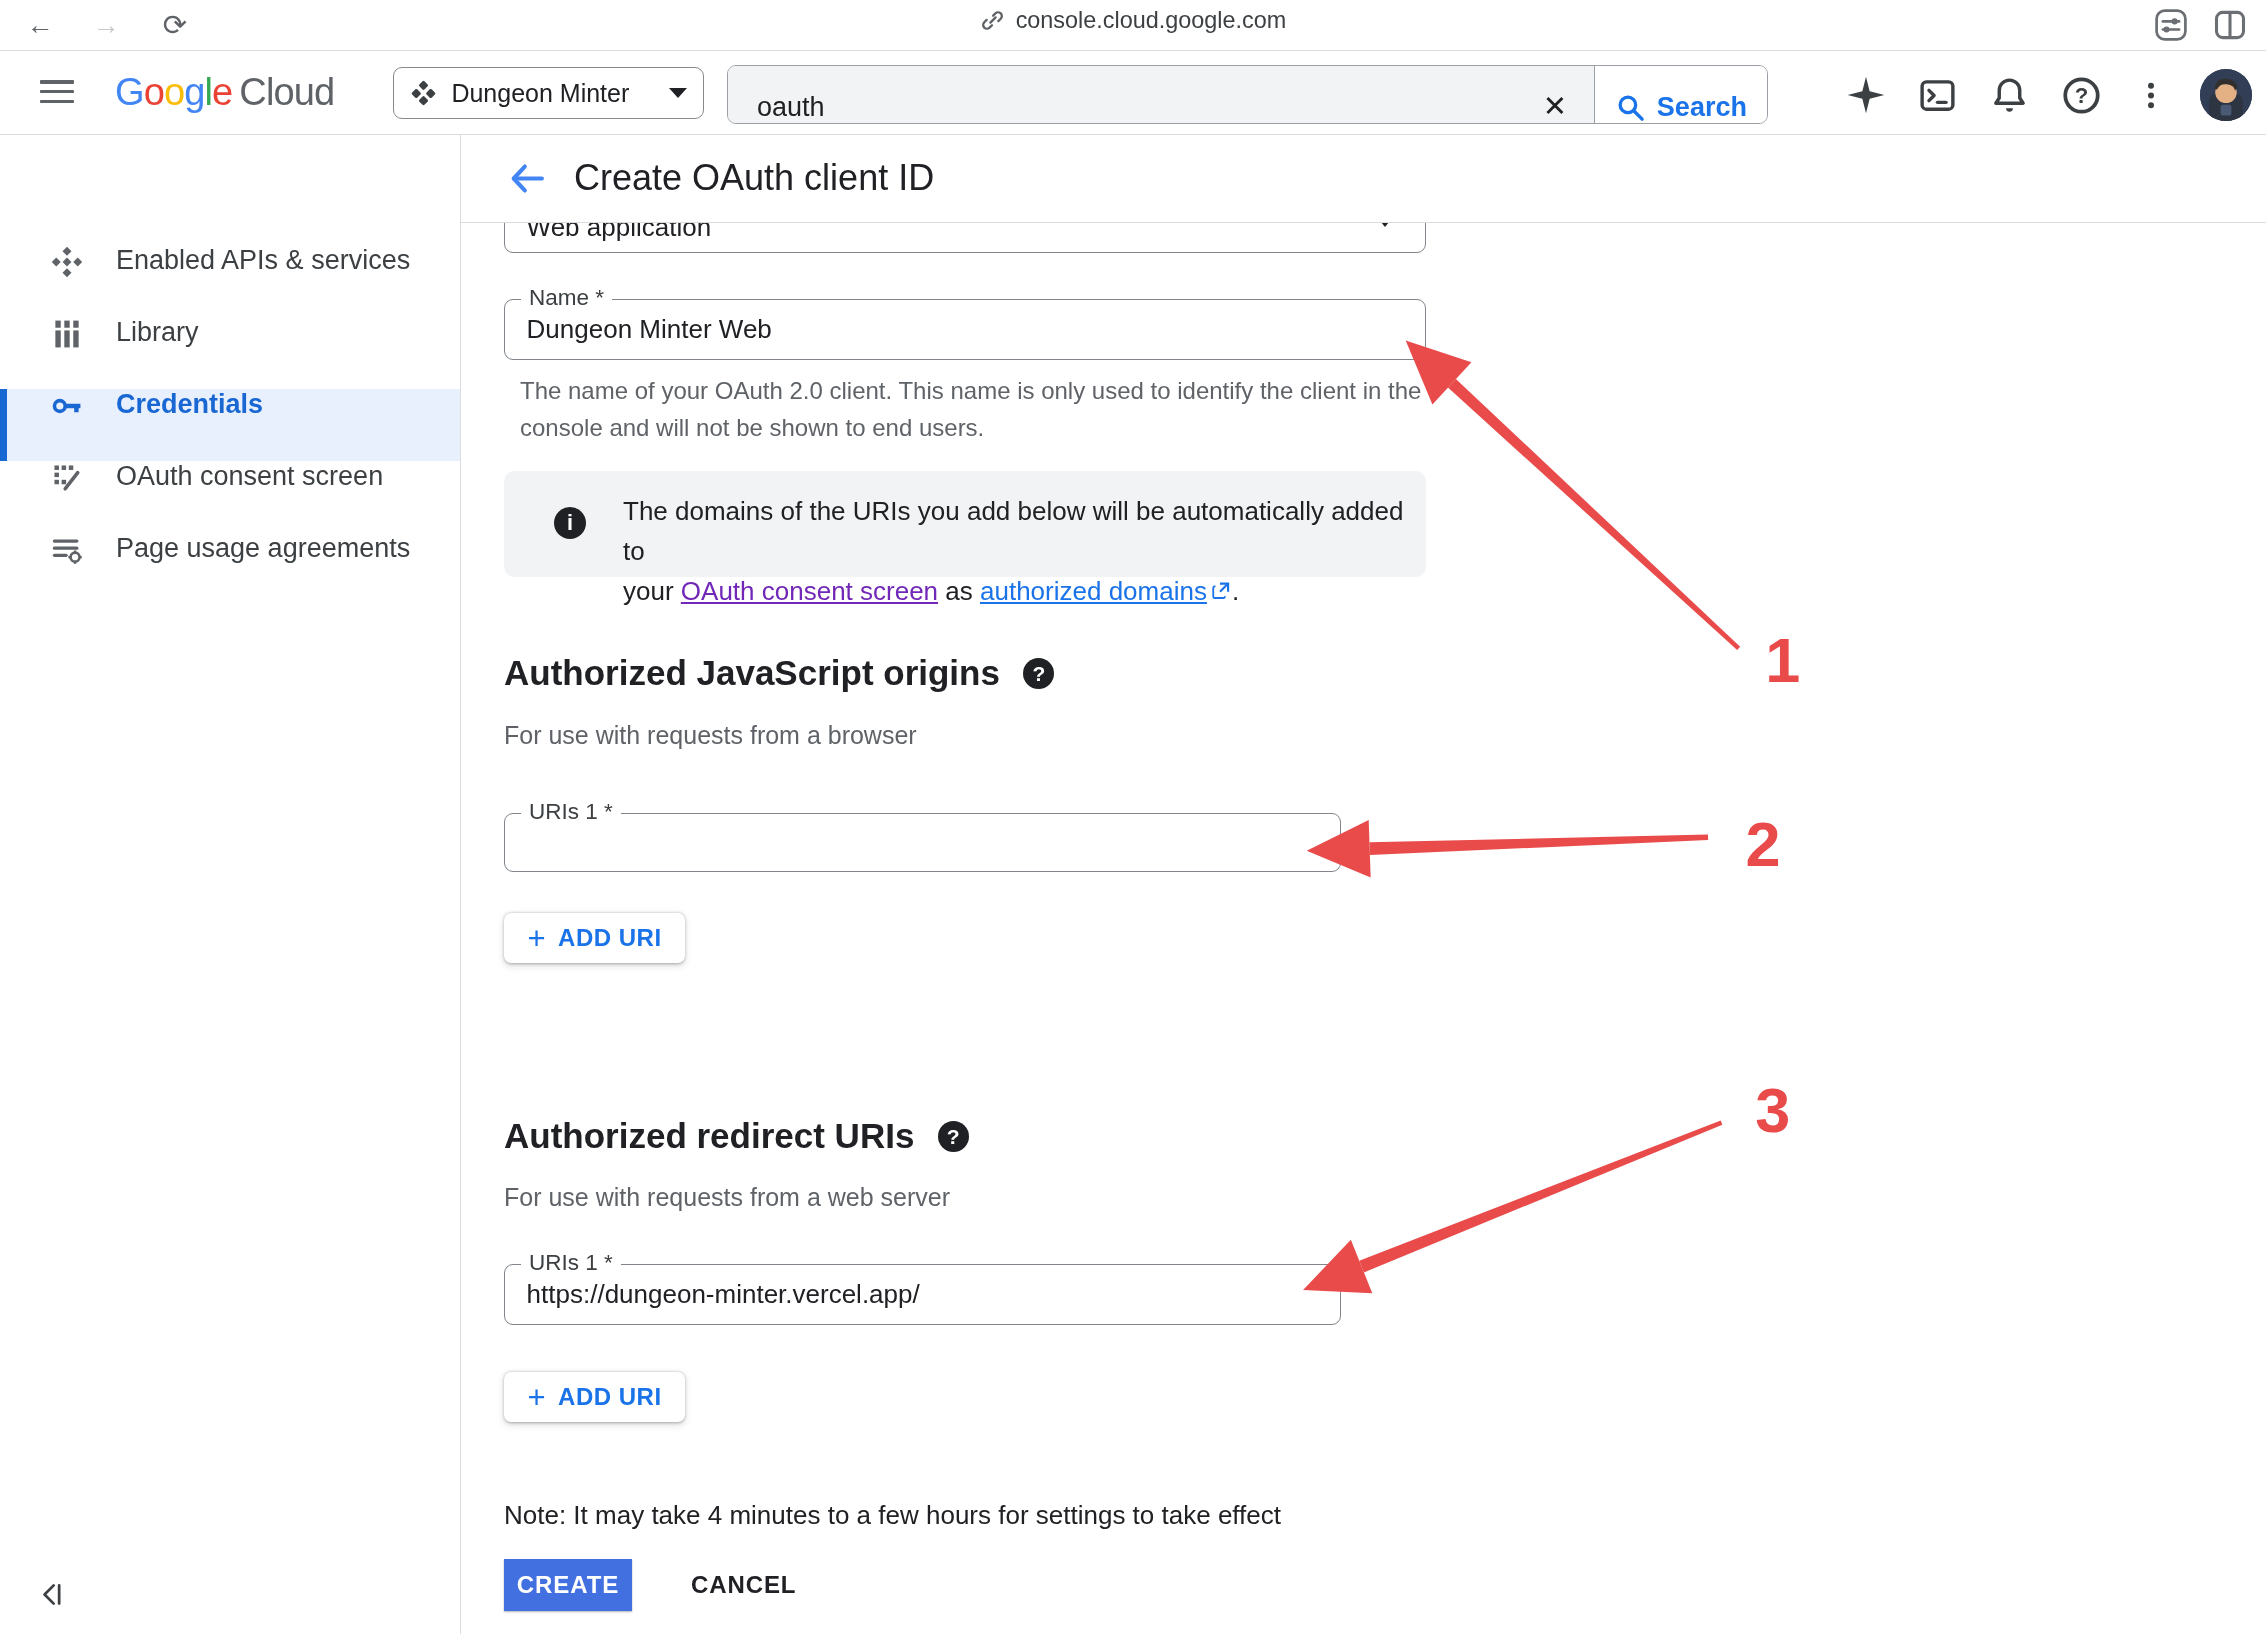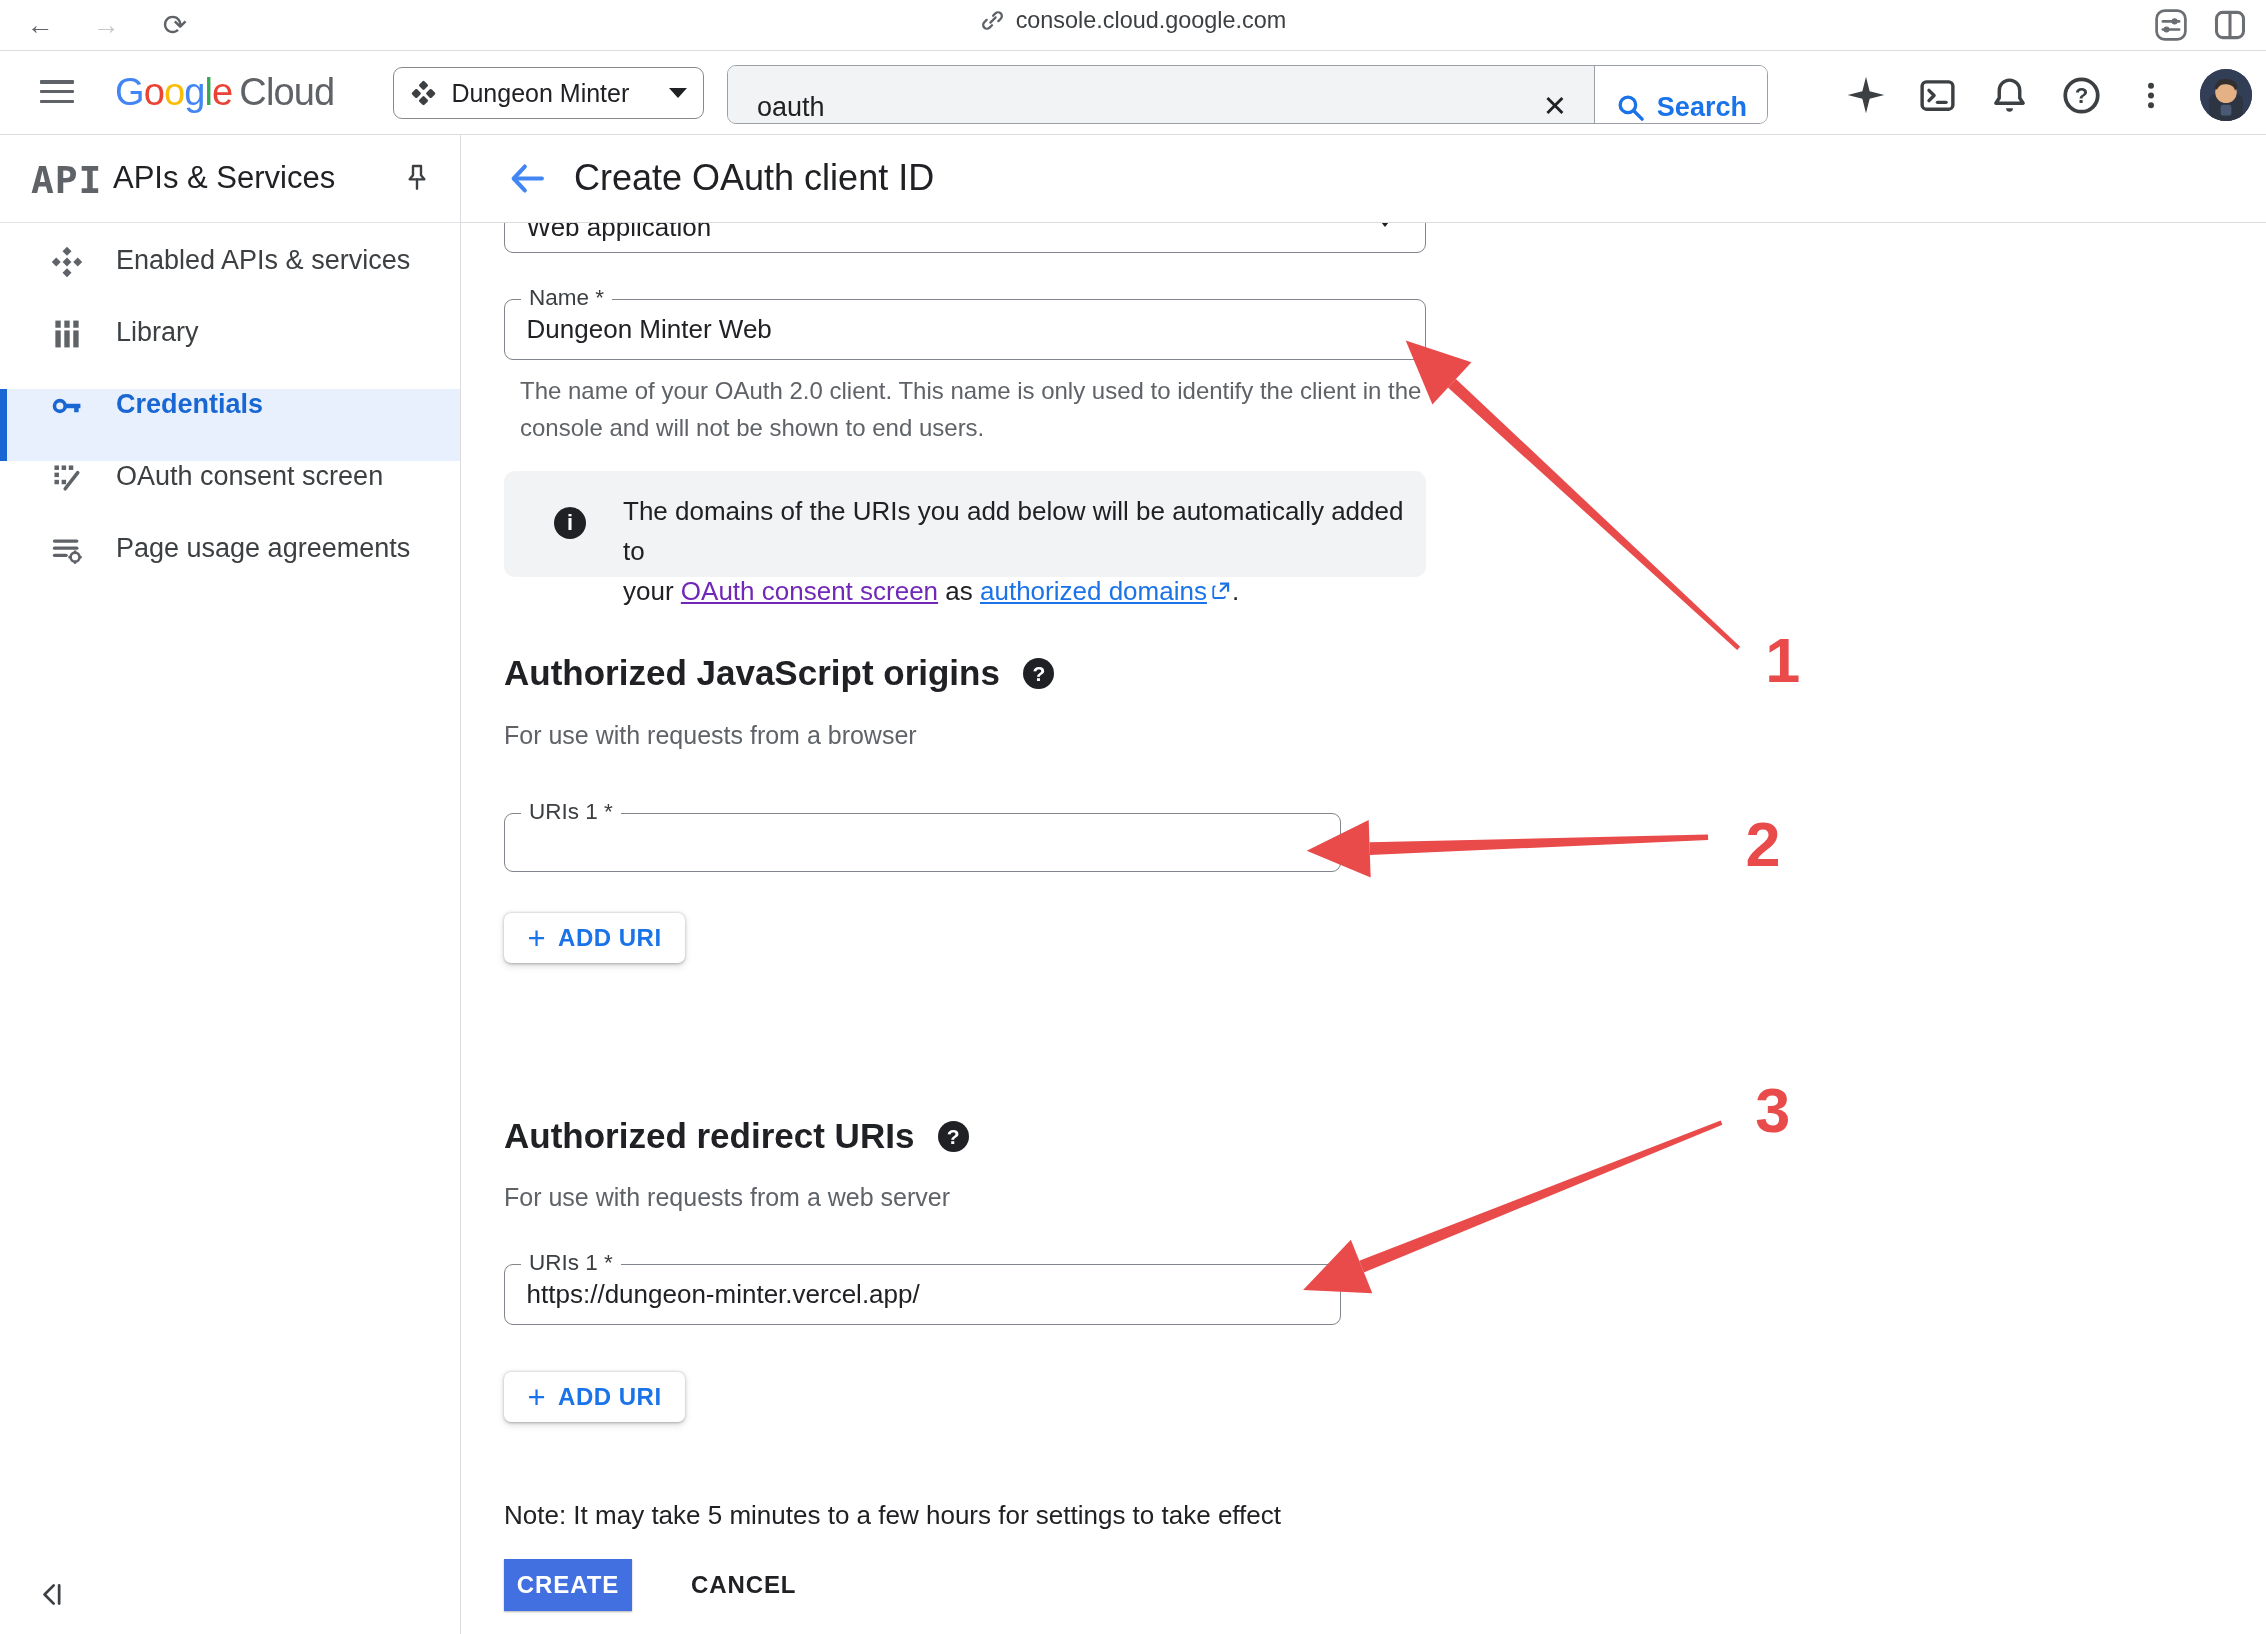--- a/index.html
+++ b/index.html
@@ -202,28 +202,20 @@
           <path d="M10 34 q4 -8 10 -6 l18 0 q8 -1 10 7 l0 23 -38 0 Z" fill="#2d3442"></path>
           <circle cx="29" cy="26" r="12" fill="#e3b184"></circle>
           <path d="M16 22 q2 -12 14 -11 q11 1 12 10 l-3 3 q-1 -6 -9 -7 q-8 -1 -11 6 Z" fill="#31302f"></path>
           <rect x="23" y="40" width="12" height="12" rx="3" fill="#4a5a74"></rect>
         </svg>
       </div>
     </div>
   </div>
 
   <div class="sidebar">
-    <div class="sb-header">
-      <div class="api-glyph">API</div>
-      <div class="sb-title">APIs &amp; Services</div>
-      <svg class="pin ico-svg" width="32" height="32" viewBox="0 0 24 24">
-        <path d="M9 3 h6 v7 l2.5 3 H6.5 L9 10 Z" fill="none" stroke="#3c4043" stroke-width="1.8" stroke-linejoin="round"></path>
-        <line x1="12" y1="13" x2="12" y2="20" stroke="#3c4043" stroke-width="1.8" stroke-linecap="round"></line>
-      </svg>
-    </div>
     <div class="sb-items">
       <div class="sb-item">
         <svg class="ico-svg" width="34" height="34" viewBox="0 0 38 38">
           <g fill="#5f6368">
             <path d="M19 2 l5 5 -5 5 -5 -5 Z"></path>
             <path d="M19 26 l5 5 -5 5 -5 -5 Z"></path>
             <path d="M2 19 l5 -5 5 5 -5 5 Z"></path>
             <path d="M26 19 l5 -5 5 5 -5 5 Z"></path>
             <rect x="15.5" y="15.5" width="7" height="7" transform="rotate(45 19 19)"></rect>
           </g>
@@ -347,21 +339,21 @@
 
   <div class="field uri2-field">
     <span class="flabel">URIs 1 *</span>
     <div class="fvalue">https://dungeon-minter.vercel.app/</div>
   </div>
   <button class="add-uri" style="top:1372px;">
     <span class="plus">+</span>
     <span class="albl">ADD URI</span>
   </button>
 
-  <div class="note">Note: It may take 5 minutes to a few hours for settings to take effect</div>
+  <div class="note">Note: It may take 4 minutes to a few hours for settings to take effect</div>
   <button class="create-btn">CREATE</button>
   <button class="cancel-btn">CANCEL</button>
 
   <svg class="overlay" viewBox="0 0 2518 1816">
     <g fill="#e94b4b">
 
       <polygon points="1933.7,718.2 1617.8,420.7 1609.0,430.3 1930.3,721.8"></polygon>
       <polygon points="1562,378 1635.1,402.0 1591.7,449.0"></polygon>
 
       <polygon points="1897.9,927.0 1521.8,935.6 1522.2,949.6 1898.1,933.0"></polygon>

